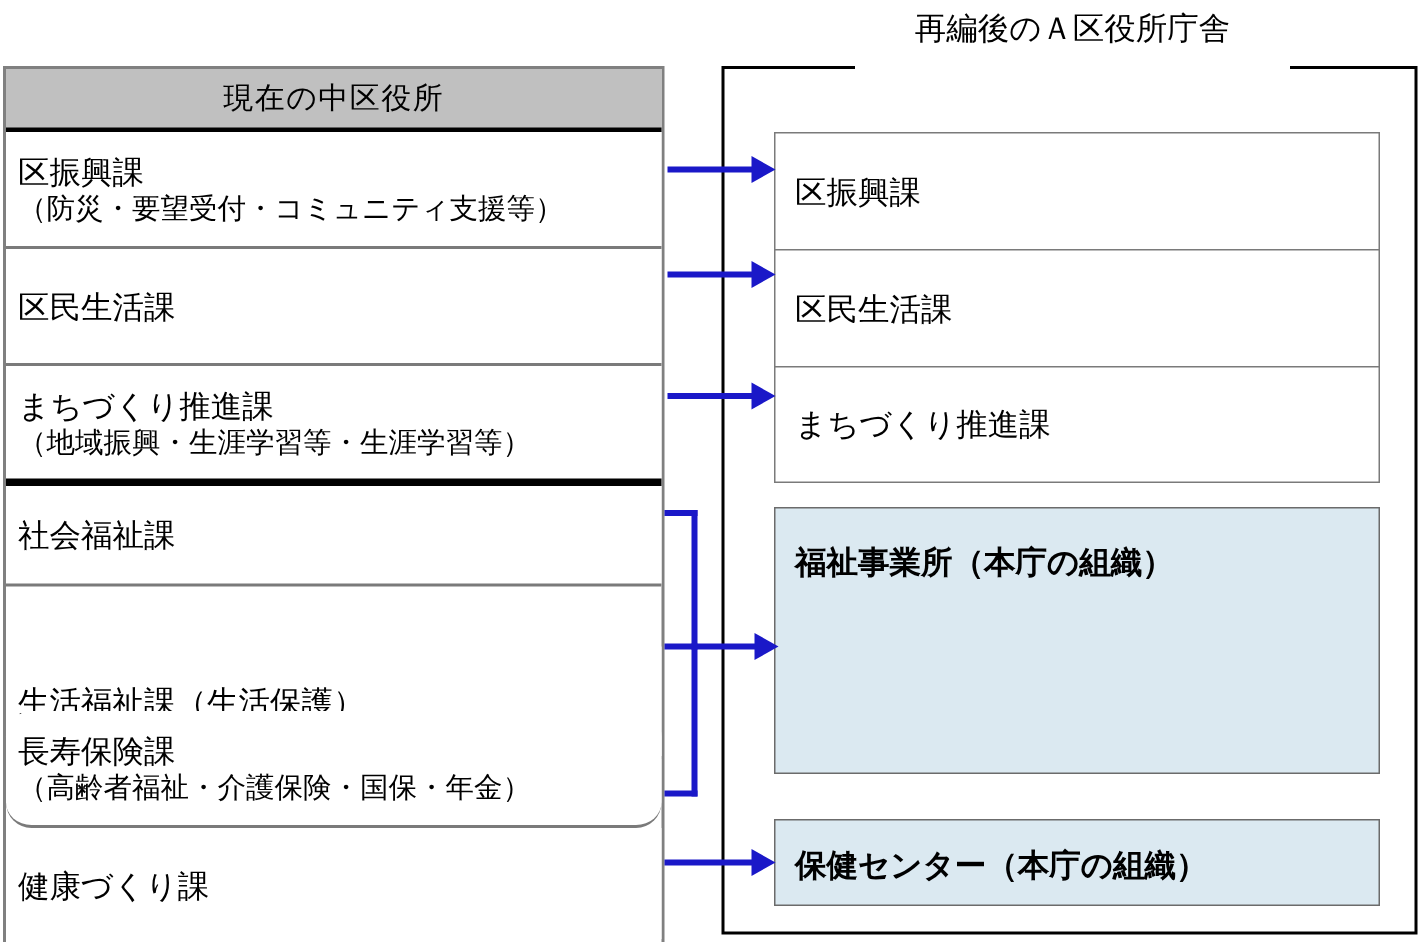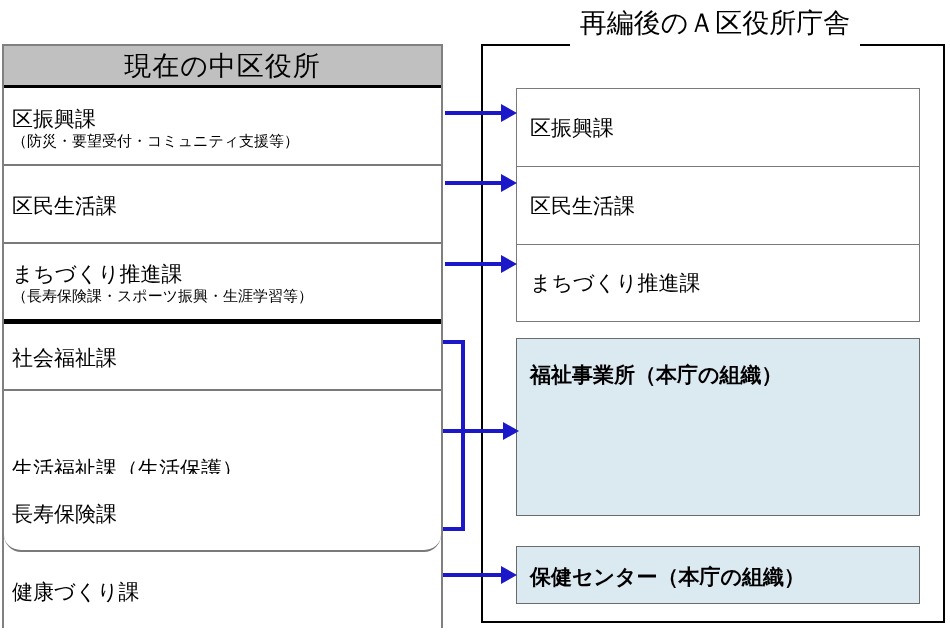--- a/index.html
+++ b/index.html
@@ -35,21 +35,21 @@
     left: 0px;
     top: 0px;
     width: 437px;
     height: 42px;
     background: #c0c0c0;
     border-bottom: 3px solid #000000;
     box-sizing: border-box;
     display: flex;
     align-items: center;
     justify-content: center;
-    font-size: 27px;
+    font-size: 20px;
     letter-spacing: 1px;
   }
   .left-box {
     position: absolute;
     left: 0px;
     width: 437px;
     box-sizing: border-box;
     border-bottom: 2px solid #7a7a7a;
     background: #ffffff;
     padding: 4px 8px 0 8px;
@@ -62,21 +62,21 @@
   }
   .left-box.no-bottom {
     border-bottom: none;
   }
   .lb-title {
     font-size: 21px;
     line-height: 1.18;
     white-space: nowrap;
   }
   .lb-sub {
-    font-size: 15px;
+    font-size: 19px;
     line-height: 1.18;
     white-space: nowrap;
   }
 
   
   .right-outer {
     position: absolute;
     left: 481px;
     top: 44px;
     width: 464px;
@@ -93,21 +93,21 @@
     width: 290px;
     height: 14px;
     background: #ffffff;
   }
   .right-caption {
     position: absolute;
     left: 500px;
     top: 6px;
     width: 430px;
     text-align: center;
-    font-size: 27px;
+    font-size: 21px;
     line-height: 1.32;
     white-space: nowrap;
     z-index: 5;
   }
 
   .right-box {
     position: absolute;
     left: 516px;
     width: 404px;
     box-sizing: border-box;
@@ -160,34 +160,35 @@
       <div class="lb-title">区振興課</div>
       <div class="lb-sub">（防災・要望受付・コミュニティ支援等）</div>
     </div>
 
     <div class="left-box" style="top:120px;height:78px;">
       <div class="lb-title">区民生活課</div>
     </div>
 
     <div class="left-box thick-bottom" style="top:198px;height:80px;">
       <div class="lb-title">まちづくり推進課</div>
-      <div class="lb-sub">（長寿保険課・スポーツ振興・生涯学習等）</div>
+      <div class="lb-sub">（地域振興・生涯学習等・生涯学習等）</div>
     </div>
 
     <div class="left-box" style="top:278px;height:67px;">
       <div class="lb-title">社会福祉課</div>
     </div>
 
     <div class="left-box" style="top:353px;height:75px;margin-top:32px;">
       <div class="lb-title">生活福祉課（生活保護）</div>
       <div class="lb-sub"></div>
     </div>
 
     <div class="left-box" style="top:428px;height:78px;border-radius:17px;">
       <div class="lb-title">長寿保険課</div>
+      <div class="lb-sub">（高齢者福祉・介護保険・国保・年金）</div>
     </div>
 
     <div class="left-box no-bottom" style="top:506px;height:76px;">
       <div class="lb-title">健康づくり課</div>
     </div>
   </div>
 
   <div class="right-outer"></div>
   <div class="outer-top-gap"></div>
 

